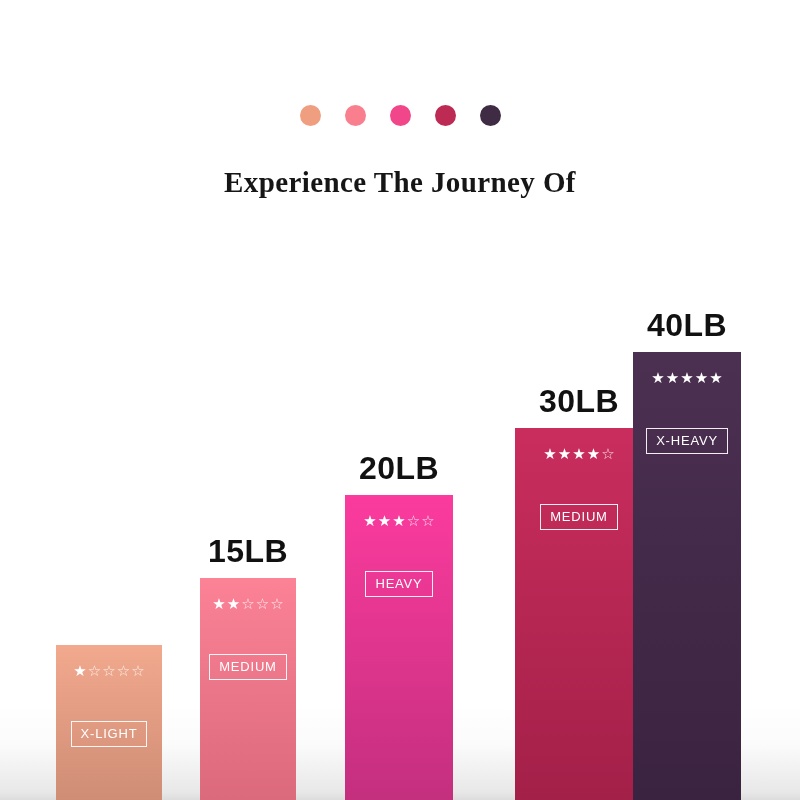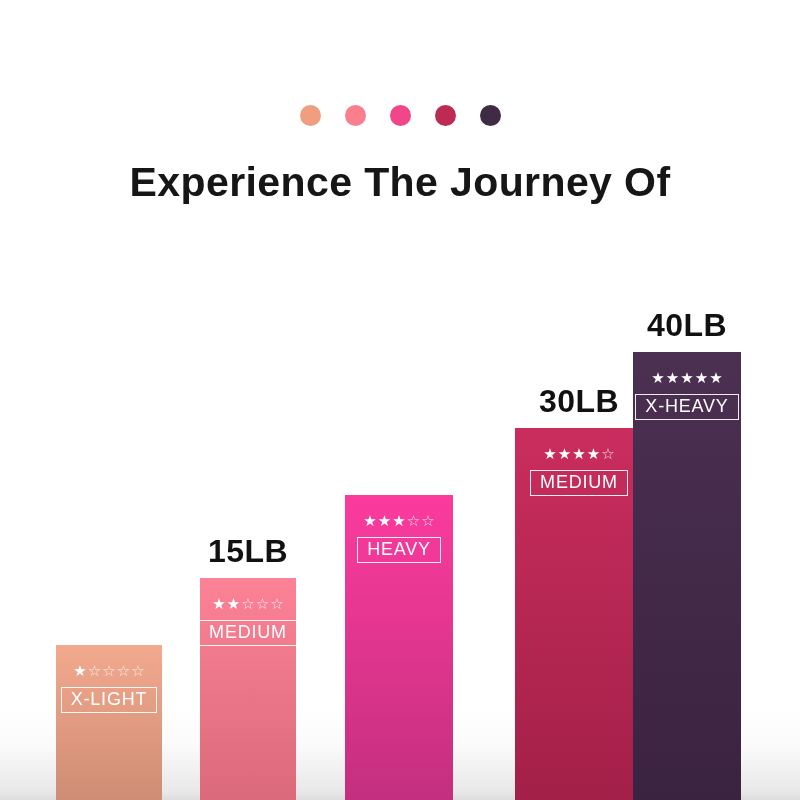--- a/index.html
+++ b/index.html
@@ -41,23 +41,24 @@
 
   
   #heading {
     position: absolute;
     top: 148px;
     left: 0;
     width: 800px;
     text-align: center;
     color: #161616;
     font-weight: 700;
-    font-size: 41px;
+    font-size: 29px;
     line-height: 69px;
     letter-spacing: 0.4px;
+    font-family: Liberation Serif, serif;
   }
   #heading .hline {
     display: block;
     white-space: nowrap;
   }
 
   
   #chart {
     position: absolute;
     left: 0;
@@ -112,26 +113,27 @@
     font-size: 15px;
     line-height: 15px;
   }
   .star.hollow {
     opacity: 0.82;
   }
 
   .level-box {
     border: 1.6px solid rgba(255,255,255,0.92);
     color: #ffffff;
-    font-size: 18px;
+    font-size: 13px;
     line-height: 13px;
     letter-spacing: 0.8px;
     padding: 5px 9px 6px 9px;
     white-space: nowrap;
     text-align: center;
+    margin-top: 34px;
   }
 </style>
 </head>
 <body>
 
 <div id="stage">
 
   <div id="dots-row">
       <div class="dot" style="background: rgb(239, 159, 128);"></div>
       <div class="dot" style="background: rgb(249, 127, 142);"></div>
@@ -168,20 +170,21 @@
               <span class="star">★</span>
               <span class="star hollow">☆</span>
               <span class="star hollow">☆</span>
               <span class="star hollow">☆</span>
             </div>
             <div class="level-box">MEDIUM</div>
           </div>
         </div>
       </div>
       <div class="bar-group" style="left: 345px; width: 108px; height: 357px;">
+        <div class="bar-value" style="bottom: 313px;">20LB</div>
         <div class="bar" style="height: 305px; background: linear-gradient(rgb(251, 59, 158) 0%, rgb(196, 47, 126) 100%);">
           <div class="bar-inner">
             <div class="stars">
               <span class="star">★</span>
               <span class="star">★</span>
               <span class="star">★</span>
               <span class="star hollow">☆</span>
               <span class="star hollow">☆</span>
             </div>
             <div class="level-box">HEAVY</div>

